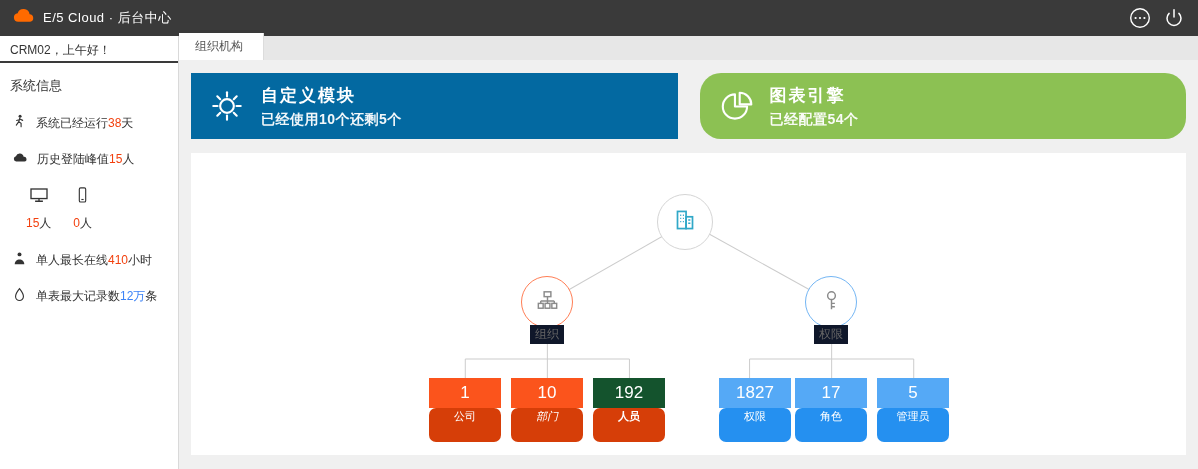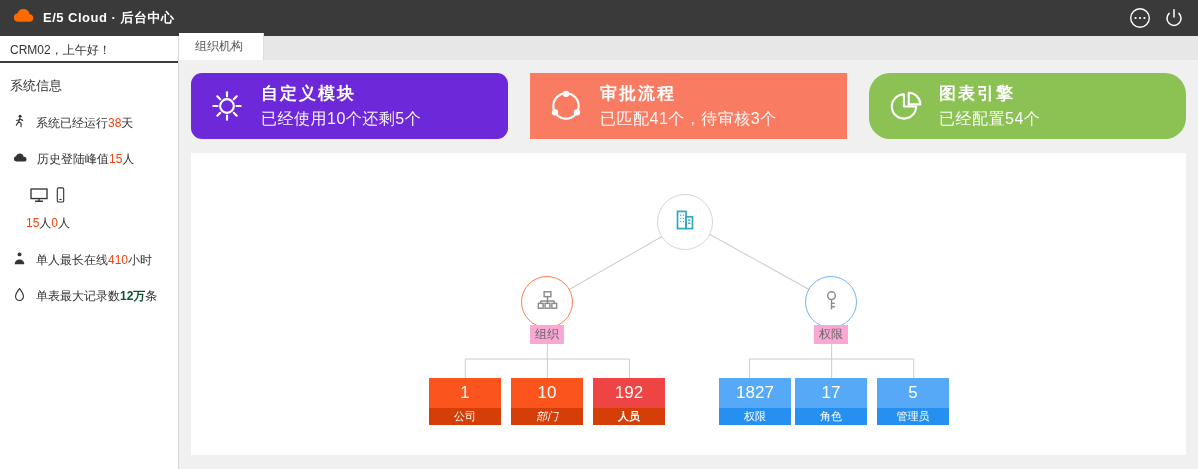--- a/index.html
+++ b/index.html
@@ -2,64 +2,64 @@
 <html><head>
 <meta charset="utf-8">
 <style>
   * { box-sizing: border-box; margin: 0; padding: 0; }
   body { font-family: "Liberation Sans", "DejaVu Sans", sans-serif; background: #ddd; }
   .page { width: 1198px; height: 469px; background: #f0f0f0; position: relative; overflow: hidden; }
 
   
   .topbar { height: 36px; background: #3a3a3a; display: flex; align-items: center; padding: 0 12px; color: #fff; }
   .topbar .brand { display: flex; align-items: center; gap: 8px; }
-  .topbar-title { font-size: 13px; font-weight: bold; letter-spacing: .5px; text-align: center; }
+  .topbar-title { font-size: 13px; font-weight: normal; letter-spacing: .5px; text-align: center; }
   .topbar-right { margin-left: auto; display: flex; align-items: center; gap: 10px; }
   .icon-btn { width: 24px; height: 24px; display: flex; align-items: center; justify-content: center; cursor: pointer; }
 
   
   .body-row { display: flex; height: 433px; }
   .sidebar { width: 179px; background: #fff; border-right: 1px solid #d9d9d9; flex-shrink: 0; }
   .main { flex: 1; display: flex; flex-direction: column; min-width: 0; }
 
   
   .greeting { font-size: 12px; color: #333; padding: 6px 10px 2px; border-bottom: 2px solid #3a3a3a; }
   .section-title { font-size: 13px; color: #333; padding: 14px 10px 10px; }
   .stat-row { display: flex; align-items: center; gap: 9px; padding: 9px 8px 9px 12px; font-size: 12px; color: #333; }
   .stat-row .txt { white-space: nowrap; }
   .hl { font-weight: normal; }
-  .devices { display: flex; padding: 8px 12px 2px 26px; }
+  .devices { display: flex; gap: 22px; padding: 8px 12px 2px 26px; }
   .device { display: flex; flex-direction: column; align-items: center; gap: 8px; font-size: 12px; color: #333; }
 
   
   .tabstrip { height: 24px; background: #e7e7e7; display: flex; align-items: flex-end; }
   .tab { background: #fff; font-size: 12px; color: #555; padding: 5px 20px 5px 16px; border-right: 1px solid #dcdcdc; cursor: pointer; }
 
   
   .cards { display: flex; gap: 22px; padding: 13px 12px 0 12px; }
   .card { flex: 1; height: 66px; display: flex; align-items: center; padding-left: 16px; color: #fff; cursor: pointer; }
   .card-icon { width: 40px; height: 40px; margin-right: 14px; flex-shrink: 0; display:flex; align-items:center; justify-content:center; }
   .card-title { font-size: 17px; font-weight: bold; letter-spacing: 2px; }
-  .card-sub { font-size: 16px; margin-top: 4px; opacity: .95; letter-spacing: .5px; }
+  .card-sub { font-size: 14px; margin-top: 4px; opacity: .95; letter-spacing: .5px; font-weight: bold; }
 
   
   .panel { flex: 1; margin: 14px 12px; background: #fff; position: relative; }
   .connectors { position: absolute; left: 0; top: 0; width: 100%; height: 100%; }
   .connectors line { stroke: #ccc; stroke-width: 1; }
   .tree-circle { position: absolute; background: #fff; border: 1px solid #d5d5d5; border-radius: 50%; display: flex; align-items: center; justify-content: center; cursor: pointer; }
   .tree-root { left: 466px; top: 41px; width: 56px; height: 56px; }
   .tree-child { width: 52px; height: 52px; top: 123px; }
   .tree-child.left { left: 330px; }
   .tree-child.right { left: 614px; }
-  .node-label { position: absolute; top: 172px; transform: translateX(-50%); background: #f9a8d4; font-size: 12px; color: #666; padding: 1px 5px; }
+  .node-label { position: absolute; top: 172px; transform: translateX(-50%); background: #0f172a; font-size: 12px; color: #666; padding: 1px 5px; }
   .node-label.left { left: 356px; }
   .node-label.right { left: 640px; }
   .tree-box { position: absolute; top: 225px; width: 72px; cursor: pointer; }
   .box-value { height: 30px; line-height: 30px; text-align: center; color: #fff; font-size: 17px; }
-  .box-label { height: 17px; line-height: 17px; text-align: center; color: #fff; font-size: 11px; }
+  .box-label { height: 34px; line-height: 17px; text-align: center; color: #fff; font-size: 11px; border-radius: 7px; }
 </style>
 </head>
 <body>
 
 <div class="page">
 
   <div class="topbar">
     <div class="brand">
       <span>
         <svg viewBox="0 0 24 16" width="23" height="16">
@@ -141,64 +141,50 @@
         </span>
         <span class="txt"><span>单人最长在线</span><span class="hl" style="color: rgb(242, 64, 14);">410</span><span>小时</span></span>
       </div>
 
       <div class="stat-row">
         <span>
           <svg viewBox="0 0 16 16" width="15" height="15" fill="none" stroke="#333" stroke-width="1.2">
               <path d="M8 1.8C8 1.8 3.8 7 3.8 10.2a4.2 4.2 0 0 0 8.4 0C12.2 7 8 1.8 8 1.8Z"></path>
             </svg>
         </span>
-        <span class="txt"><span>单表最大记录数</span><span class="hl" style="color: #14532d; font-weight: bold;">12万</span><span>条</span></span>
+        <span class="txt"><span>单表最大记录数</span><span class="hl" style="color: #3b82f6;">12万</span><span>条</span></span>
       </div>
     </div>
 
     <div class="main">
       <div class="tabstrip">
         <div class="tab">组织机构</div>
       </div>
 
       <div class="cards">
-        <div class="card" style="background: #6d28d9; border-radius: 11px;">
+        <div class="card" style="background: #0369a1;">
           <span class="card-icon">
             <svg viewBox="0 0 36 36" width="38" height="38" fill="none" stroke="#fff" stroke-width="2" stroke-linecap="round">
                 <circle cx="18" cy="18" r="6.5"></circle>
                 <line x1="18" y1="5" x2="18" y2="9"></line>
                 <line x1="18" y1="27" x2="18" y2="31"></line>
                 <line x1="5" y1="18" x2="9" y2="18"></line>
                 <line x1="27" y1="18" x2="31" y2="18"></line>
                 <line x1="8.8" y1="8.8" x2="11.6" y2="11.6"></line>
                 <line x1="24.4" y1="24.4" x2="27.2" y2="27.2"></line>
                 <line x1="8.8" y1="27.2" x2="11.6" y2="24.4"></line>
                 <line x1="24.4" y1="11.6" x2="27.2" y2="8.8"></line>
               </svg>
           </span>
           <div>
             <div class="card-title">自定义模块</div>
             <div class="card-sub">已经使用10个还剩5个</div>
           </div>
         </div>
 
-        <div class="card" style="background: rgb(249, 123, 98);">
-          <span class="card-icon">
-            <svg viewBox="0 0 36 36" width="38" height="38" fill="none" stroke="#fff" stroke-width="2">
-                <circle cx="18" cy="18" r="12"></circle>
-                <circle cx="18" cy="6.5" r="3" fill="#fff" stroke="none"></circle>
-                <circle cx="7.6" cy="24" r="3" fill="#fff" stroke="none"></circle>
-                <circle cx="28.4" cy="24" r="3" fill="#fff" stroke="none"></circle>
-              </svg>
-          </span>
-          <div>
-            <div class="card-title">审批流程</div>
-            <div class="card-sub">已匹配41个，待审核3个</div>
-          </div>
-        </div>
 
 
         <div class="card" style="background: rgb(140, 193, 83); border-radius: 21px;">
           <span class="card-icon">
             <svg viewBox="0 0 36 36" width="38" height="38" fill="none" stroke="#fff" stroke-width="2" stroke-linejoin="round">
                 <path d="M17 7A11.5 11.5 0 1 0 28.5 18.5L17 18.5Z"></path>
                 <path d="M21.5 5.5A11 11 0 0 1 32.5 16.5L21.5 16.5Z"></path>
               </svg>
           </span>
           <div>
@@ -260,21 +246,21 @@
 
         <div class="tree-box" style="left:238px">
           <div class="box-value" style="background: rgb(251, 84, 28);">1</div>
           <div class="box-label" style="background: rgb(214, 62, 8);">公司</div>
         </div>
         <div class="tree-box" style="left:320px">
           <div class="box-value" style="background: rgb(251, 84, 28);">10</div>
           <div class="box-label" style="background: rgb(214, 62, 8); font-style: italic;">部门</div>
         </div>
         <div class="tree-box" style="left:402px">
-          <div class="box-value" style="background: #ef4444;">192</div>
+          <div class="box-value" style="background: #14532d;">192</div>
           <div class="box-label" style="background: rgb(214, 62, 8); font-weight: bold;">人员</div>
         </div>
 
         <div class="tree-box" style="left:528px">
           <div class="box-value" style="background: rgb(85, 169, 246);">1827</div>
           <div class="box-label" style="background: rgb(37, 144, 240);">权限</div>
         </div>
         <div class="tree-box" style="left:604px">
           <div class="box-value" style="background: rgb(85, 169, 246);">17</div>
           <div class="box-label" style="background: rgb(37, 144, 240);">角色</div>

